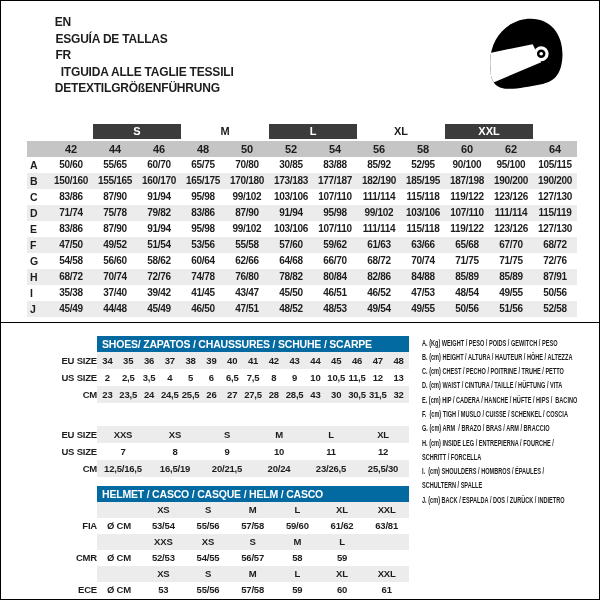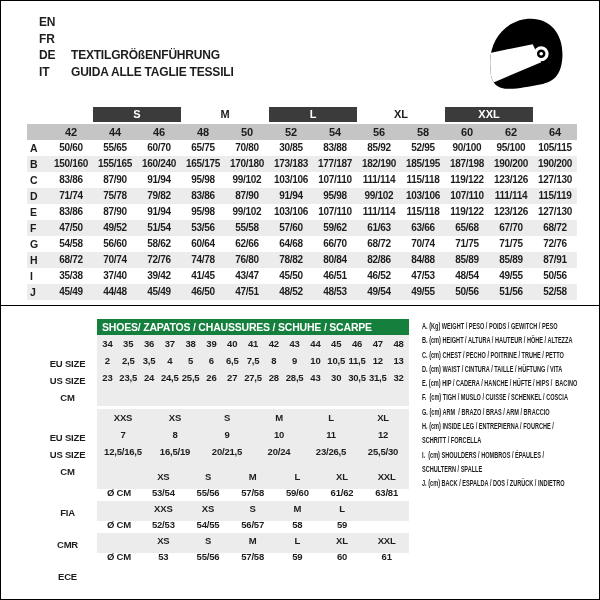--- a/index.html
+++ b/index.html
@@ -4,70 +4,74 @@
 <style>
   html,body { margin:0; padding:0; background:#fff; }
   .page {
     position:relative; width:600px; height:600px; box-sizing:border-box;
     border:1px solid #000; background:#fff; overflow:hidden;
     font-family:"Liberation Sans", sans-serif; color:#1d1d1d;
   }
   
   .lang-list { padding:13px 0 0 38px; }
   .lang-row { display:flex; font-size:12px; font-weight:700; line-height:16.5px; letter-spacing:-0.2px; }
-  .lang-code { width:32px; flex:none; }
+  .lang-code { width:32px; flex:none;text-align:right; }
   
   .helmet-badge { position:absolute; top:4px; right:26px; width:106px; height:106px; }
   
   .main-table { margin:27px 22px 0 26px; }
   .mt-row { display:grid; grid-template-columns:22px repeat(12,1fr); height:16px; line-height:16px; text-align:center; font-weight:700; }
   .mt-bands { height:15px; line-height:15px; margin-bottom:2px; font-size:11px; }
   .mt-band.dark { background:#3b3b3b; color:#fff; }
   .mt-sizes { background:#c5c5c5; font-size:11px; }
   .mt-data { font-size:10px; letter-spacing:-0.3px; }
   .mt-data.stripe { background:#ececec; }
   .mt-label { text-align:left; padding-left:3px; font-size:10.5px; letter-spacing:0; }
   .divider { border-top:1px solid #000; margin-top:5px; }
   
   .bottom { display:flex; align-items:flex-start; padding:13px 6px 0 26px; }
   .bottom-left { width:382px; flex:none; }
   .bt-row { display:grid; height:17px; line-height:17px; text-align:center; font-weight:700; font-size:9.5px; letter-spacing:-0.2px; }
   .shoes-cols  { grid-template-columns:70px repeat(15,1fr); }
   .gloves-cols { grid-template-columns:70px repeat(6,1fr); }
   .helmet-cols { grid-template-columns:70px 44px repeat(6,1fr); }
   .bt-head { height:16px; line-height:16px; }
-  .bt-band { grid-column:2 / -1; background:#15803d; color:#fff; text-align:left; padding-left:5px; font-size:10.5px; }
-  .bt-label { text-align:center; padding-left:11px;margin-top:20px; }
+  .bt-band { grid-column:2 / -1; background:#0369a1; color:#fff; text-align:left; padding-left:5px; font-size:10.5px; }
+  .bt-label { text-align:right; padding-left:11px; }
   .bt-cell.shaded { background:#ececec; }
   .gloves-table { margin-top:7px; }
   .helmet-table { margin-top:9px; }
   .helmet-table .bt-row { height:16px; line-height:16px; }
   
   .legend { margin-left:13px; }
   .legend-item { font-size:9px; font-weight:700; line-height:14.3px; white-space:pre; transform:scaleX(0.62); transform-origin:0 0; }
 </style>
 </head>
 <body>
 
 <div class="page">
 
   <div class="lang-list">
       <div class="lang-row">
         <div class="lang-code">EN</div>
       </div>
       <div class="lang-row">
+        <div class="lang-code">ES</div>
+        <div class="lang-text">GUÍA DE TALLAS</div>
+      </div>
+      <div class="lang-row">
         <div class="lang-code">FR</div>
+      </div>
+      <div class="lang-row">
+        <div class="lang-code">IT</div>
+        <div class="lang-text">GUIDA ALLE TAGLIE TESSILI</div>
       </div>
       <div class="lang-row">
         <div class="lang-code">DE</div>
         <div class="lang-text">TEXTILGRÖßENFÜHRUNG</div>
-      </div>
-      <div class="lang-row">
-        <div class="lang-code">IT</div>
-        <div class="lang-text">GUIDA ALLE TAGLIE TESSILI</div>
       </div>
     </div>
 
   <div class="helmet-badge">
     <svg viewBox="0 0 100 100" width="106" height="106">
       <defs>
         <clipPath id="hclip">
           <path d="M22 58 C20 30 40 13 60 13 C80 13 91 29 90 49 C89 64 84 72 69 75 C52 78 33 83 26 74 C21 67 23 63 22 58 Z"></path>
         </clipPath>
       </defs>
@@ -119,21 +123,21 @@
         <div class="mt-cell">85/92</div>
         <div class="mt-cell">52/95</div>
         <div class="mt-cell">90/100</div>
         <div class="mt-cell">95/100</div>
         <div class="mt-cell">105/115</div>
       </div>
       <div class="mt-row mt-data stripe">
         <div class="mt-cell mt-label">B</div>
         <div class="mt-cell">150/160</div>
         <div class="mt-cell">155/165</div>
-        <div class="mt-cell">160/240</div>
+        <div class="mt-cell">160/170</div>
         <div class="mt-cell">165/175</div>
         <div class="mt-cell">170/180</div>
         <div class="mt-cell">173/183</div>
         <div class="mt-cell">177/187</div>
         <div class="mt-cell">182/190</div>
         <div class="mt-cell">185/195</div>
         <div class="mt-cell">187/198</div>
         <div class="mt-cell">190/200</div>
         <div class="mt-cell">190/200</div>
       </div>
@@ -356,20 +360,24 @@
               <div class="bt-cell shaded">16,5/19</div>
               <div class="bt-cell shaded">20/21,5</div>
               <div class="bt-cell shaded">20/24</div>
               <div class="bt-cell shaded">23/26,5</div>
               <div class="bt-cell shaded">25,5/30</div>
             </div>
           </div>
       </div>
 
       <div class="helmet-table">
+        <div class="bt-row helmet-cols bt-head">
+          <div class="bt-label"></div>
+          <div class="bt-band">HELMET / CASCO / CASQUE / HELM / CASCO</div>
+        </div>
         <div>
             <div class="bt-row helmet-cols">
               <div class="bt-label"></div>
               <div class="bt-cell shaded"></div>
               <div class="bt-cell shaded">XS</div>
               <div class="bt-cell shaded">S</div>
               <div class="bt-cell shaded">M</div>
               <div class="bt-cell shaded">L</div>
               <div class="bt-cell shaded">XL</div>
               <div class="bt-cell shaded">XXL</div>

